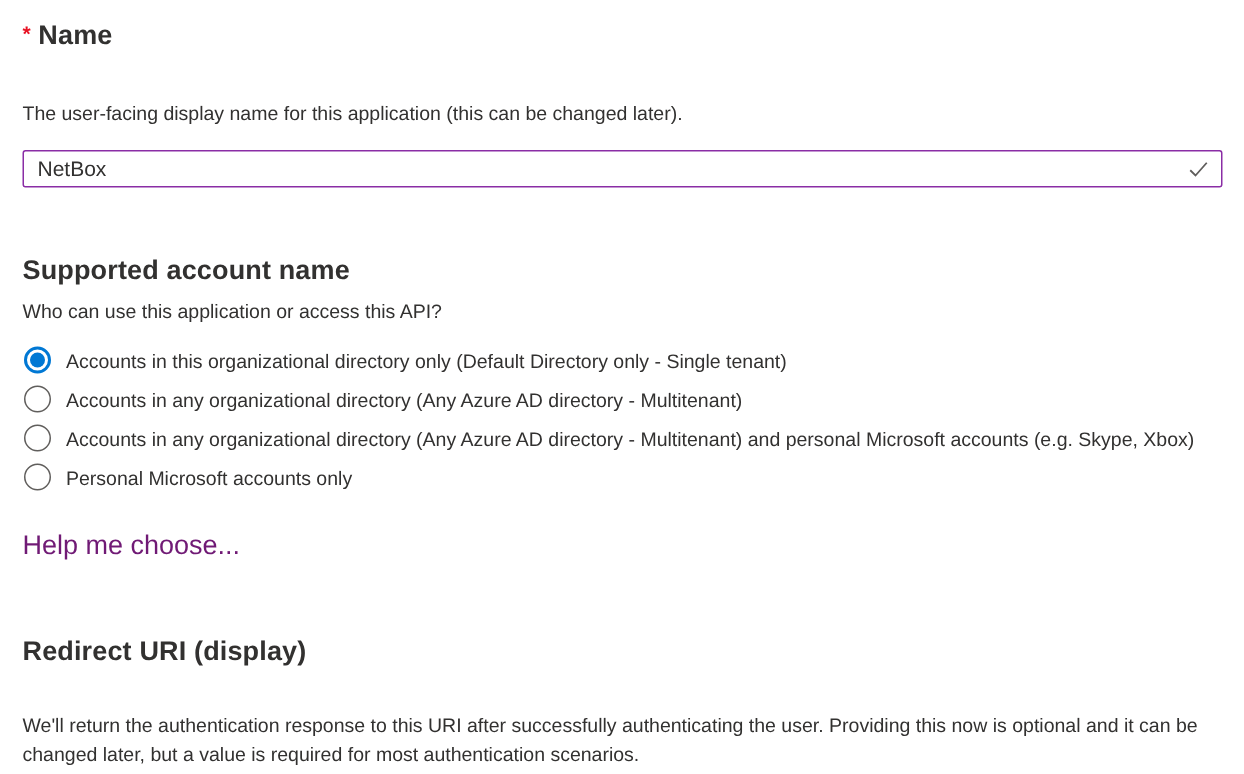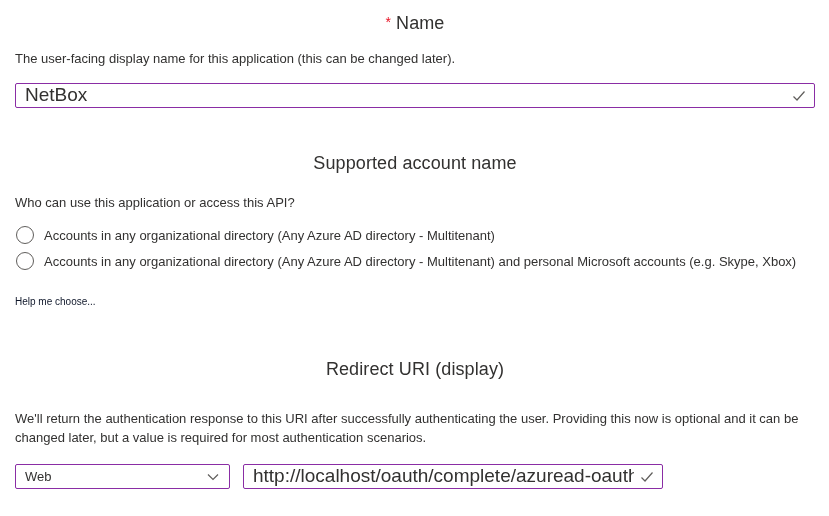--- a/index.html
+++ b/index.html
@@ -10,26 +10,25 @@
     color: #323130;
   }
   body {
     width: 829px;
     height: 516px;
     padding: 9px 14px 0 15px;
     overflow: hidden;
   }
   .section-title {
     font-size: 18px;
-    font-weight: 400;
+    font-weight: 700;
     color: #323130;
     margin: 0;
     line-height: 22px;
     letter-spacing: 0.1px;
-    text-align: center;
   }
   .required-star {
     color: #e81123;
     font-size: 14px;
     margin-right: 5px;
     vertical-align: 2px;
   }
   .desc {
     font-size: 13px;
     line-height: 19px;
@@ -41,21 +40,21 @@
     position: relative;
     height: 25px;
   }
   .textbox {
     width: 100%;
     height: 25px;
     border: 1px solid #8a2da5;
     border-radius: 2px;
     padding: 2px 28px 3px 9px;
     font-family: "Liberation Sans", "DejaVu Sans", sans-serif;
-    font-size: 19px;
+    font-size: 14px;
     color: #323130;
     outline: none;
     background: #fff;
   }
   .field-icon {
     position: absolute;
     right: 8px;
     top: 50%;
     transform: translateY(-50%);
     width: 16px;
@@ -96,22 +95,22 @@
     border-radius: 50%;
     background: #0078d4;
   }
   .radio-label {
     font-size: 13px;
     color: #323130;
     white-space: nowrap;
   }
   .link {
     display: inline-block;
-    font-size: 10px;
-    color: #0f172a;
+    font-size: 18px;
+    color: #701a75;
     text-decoration: none;
     cursor: pointer;
   }
   .redirect-row {
     display: flex;
     gap: 13px;
     align-items: flex-start;
   }
   .dropdown {
     position: relative;
@@ -124,24 +123,24 @@
     align-items: center;
     padding: 0 28px 1px 9px;
     font-size: 13px;
     color: #323130;
     cursor: pointer;
   }
   .uri-wrap { width: 420px; }
 
   
   .name-heading        { margin-top: 2px; }
-  .name-desc           { margin-top: 15px; }
+  .name-desc           { margin-top: 32px; }
   .name-field          { margin-top: 15px; width: 800px; }
   .accounts-heading    { margin-top: 44px; }
-  .accounts-question   { margin-top: 19px; }
+  .accounts-question   { margin-top: 7px; }
   .radio-group         { margin-top: 10px; }
   .help-link           { margin-top: 22px; }
   .redirect-heading    { margin-top: 49px; }
   .redirect-desc       { margin-top: 29px; }
   .redirect-inputs     { margin-top: 17px; }
 </style>
 </head>
 <body>
 
 
@@ -160,26 +159,34 @@
   </span>
 </div>
 
 
 <h3 class="section-title accounts-heading">Supported account name</h3>
 
 <p class="desc accounts-question">Who can use this application or access this API?</p>
 
 <div class="radio-group">
   <div class="radio-row">
+    <span class="radio-circle selected"></span>
+    <span class="radio-label">Accounts in this organizational directory only (Default Directory only - Single tenant)</span>
+  </div>
+  <div class="radio-row">
     <span class="radio-circle"></span>
     <span class="radio-label">Accounts in any organizational directory (Any Azure AD directory - Multitenant)</span>
   </div>
   <div class="radio-row">
     <span class="radio-circle"></span>
     <span class="radio-label">Accounts in any organizational directory (Any Azure AD directory - Multitenant) and personal Microsoft accounts (e.g. Skype, Xbox)</span>
+  </div>
+  <div class="radio-row">
+    <span class="radio-circle"></span>
+    <span class="radio-label">Personal Microsoft accounts only</span>
   </div>
 </div>
 
 <a class="link help-link">Help me choose...</a>
 
 
 <h3 class="section-title redirect-heading">Redirect URI (display)</h3>
 
 <p class="desc redirect-desc">We'll return the authentication response to this URI after successfully authenticating the user. Providing this now is optional and it can be changed later, but a value is required for most authentication scenarios.</p>
 

